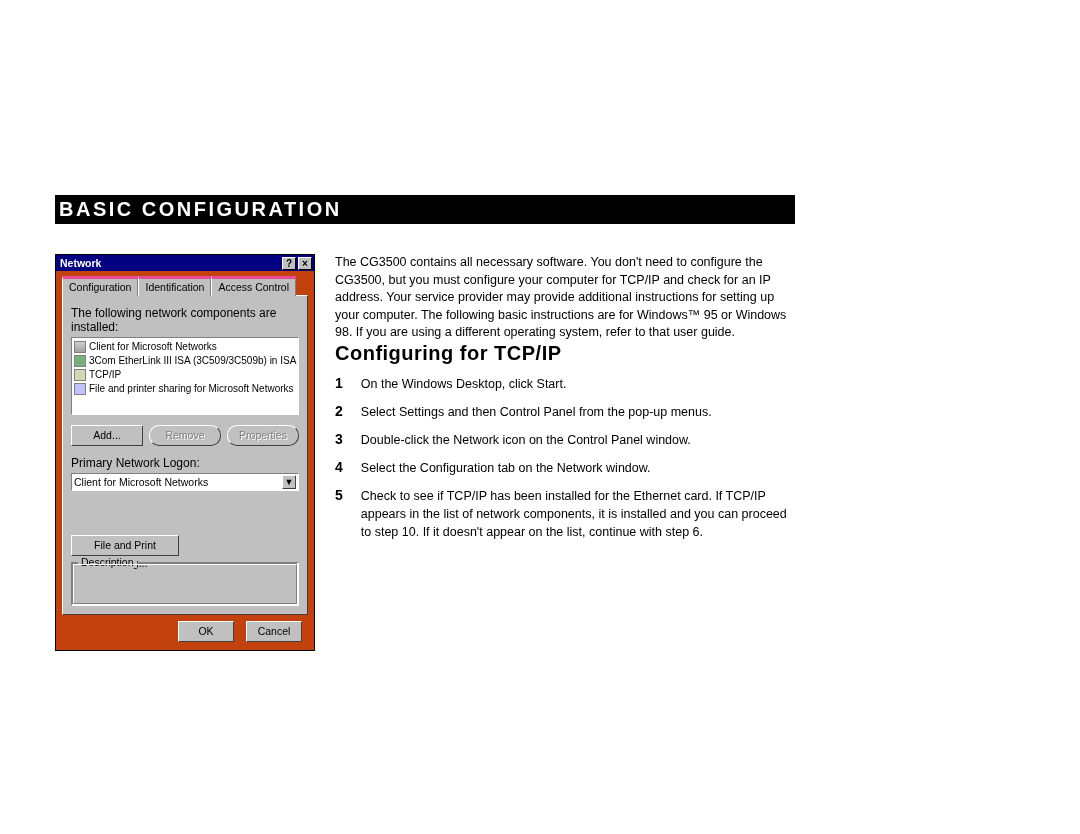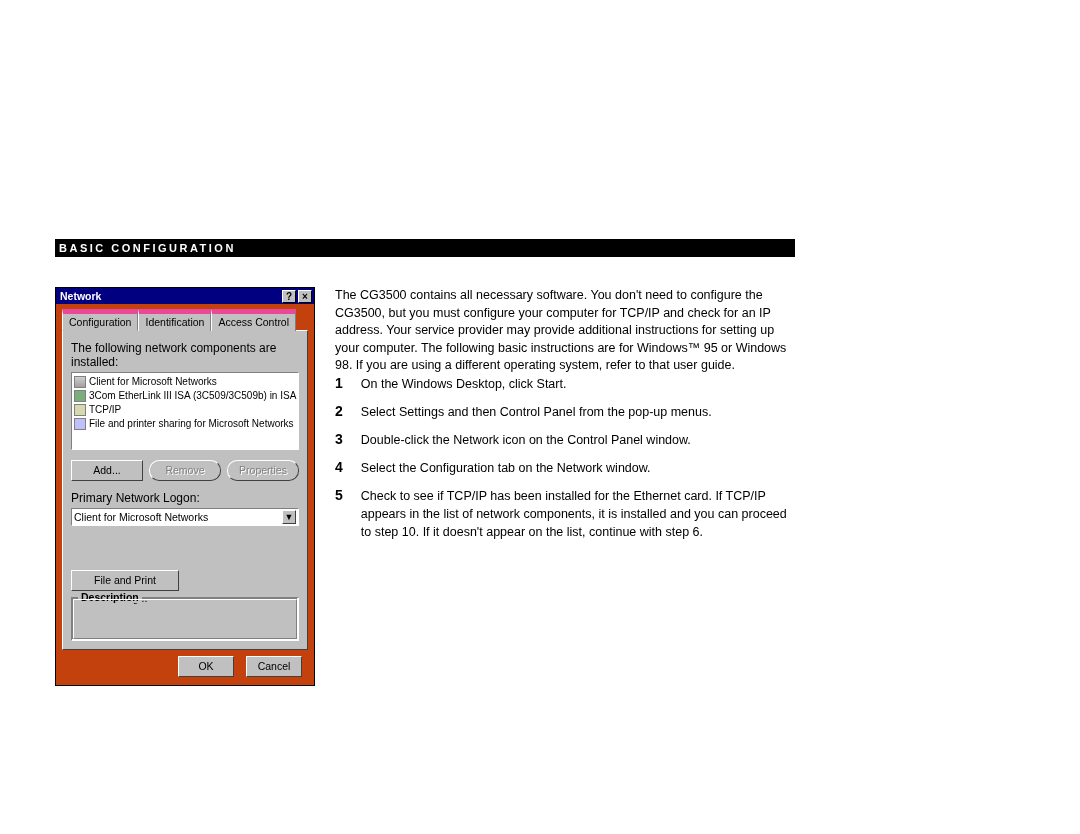--- a/index.html
+++ b/index.html
@@ -16,24 +16,23 @@
     position: absolute;
     left: 55px;
     top: 195px;
     width: 740px;
   }
   .header-bar {
     background: #000;
     color: #fff;
     padding: 3px 6px 3px 4px;
     font-weight: bold;
-    font-size: 11px;
+    font-size: 20px;
     letter-spacing: 2.5px;
     font-family: Arial, sans-serif;
-    margin-top: 44px;
   }
   .content-row {
     display: flex;
     margin-top: 30px;
     gap: 20px;
   }
   .dialog-col {
     width: 260px;
     flex-shrink: 0;
   }
@@ -96,21 +95,21 @@
   .tabstrip {
     display: flex;
     gap: 0;
     font-size: 10.5px;
     position: relative;
     top: 1px;
   }
   .tab {
     padding: 2px 6px 2px 6px;
     background: #c0c0c0;
-    border-top: 5px solid #ec4899;
+    border-top: 3px solid #ec4899;
     border-left: 1px solid #fff;
     border-right: 1px solid #808080;
     position: relative;
   }
   .tab.active {
     border-bottom: 1px solid #c0c0c0;
     z-index: 2;
   }
   .tab.inactive {
     border-bottom: none;
@@ -196,21 +195,21 @@
     content:"";
     position:absolute; inset:1px;
     border-top:1px solid #fff;
     border-left:1px solid #fff;
     border-right:1px solid #808080;
     border-bottom:1px solid #808080;
     pointer-events:none;
   }
   .groupbox .legend {
     position:absolute; top:-7px; left:6px;
-    background:#c0c0c0; padding:0 3px; font-size:10.5px;font-weight:bold;
+    background:#c0c0c0; padding:0 3px; font-size:10.5px;
   }
   .okrow {
     display:flex; justify-content:flex-end; gap:12px;
     padding:6px 6px 0 0;
   }
   .okrow .wbtn { flex:0 0 56px; }
 </style>
 </head>
 <body>
 
@@ -273,20 +272,21 @@
             <div class="wbtn"><span>OK</span></div>
             <div class="wbtn"><span>Cancel</span></div>
           </div>
         </div>
       </div>
 
     </div>
 
     <div class="text-col">
       <div class="intro">The CG3500 contains all necessary software. You don't need to configure the CG3500, but you must configure your computer for TCP/IP and check for an IP address. Your service provider may provide additional instructions for setting up your computer. The following basic instructions are for Windows™ 95 or Windows 98. If you are using a different operating system, refer to that user guide.</div>
+      <div class="subheading">Configuring for TCP/IP</div>
       <div class="steps">
         <div class="steprow">
             <div class="stepnum">1</div>
             <div class="steptxt">On the Windows Desktop, click Start.</div>
           </div>
         <div class="steprow">
             <div class="stepnum">2</div>
             <div class="steptxt">Select Settings and then Control Panel from the pop-up menus.</div>
           </div>
         <div class="steprow">

